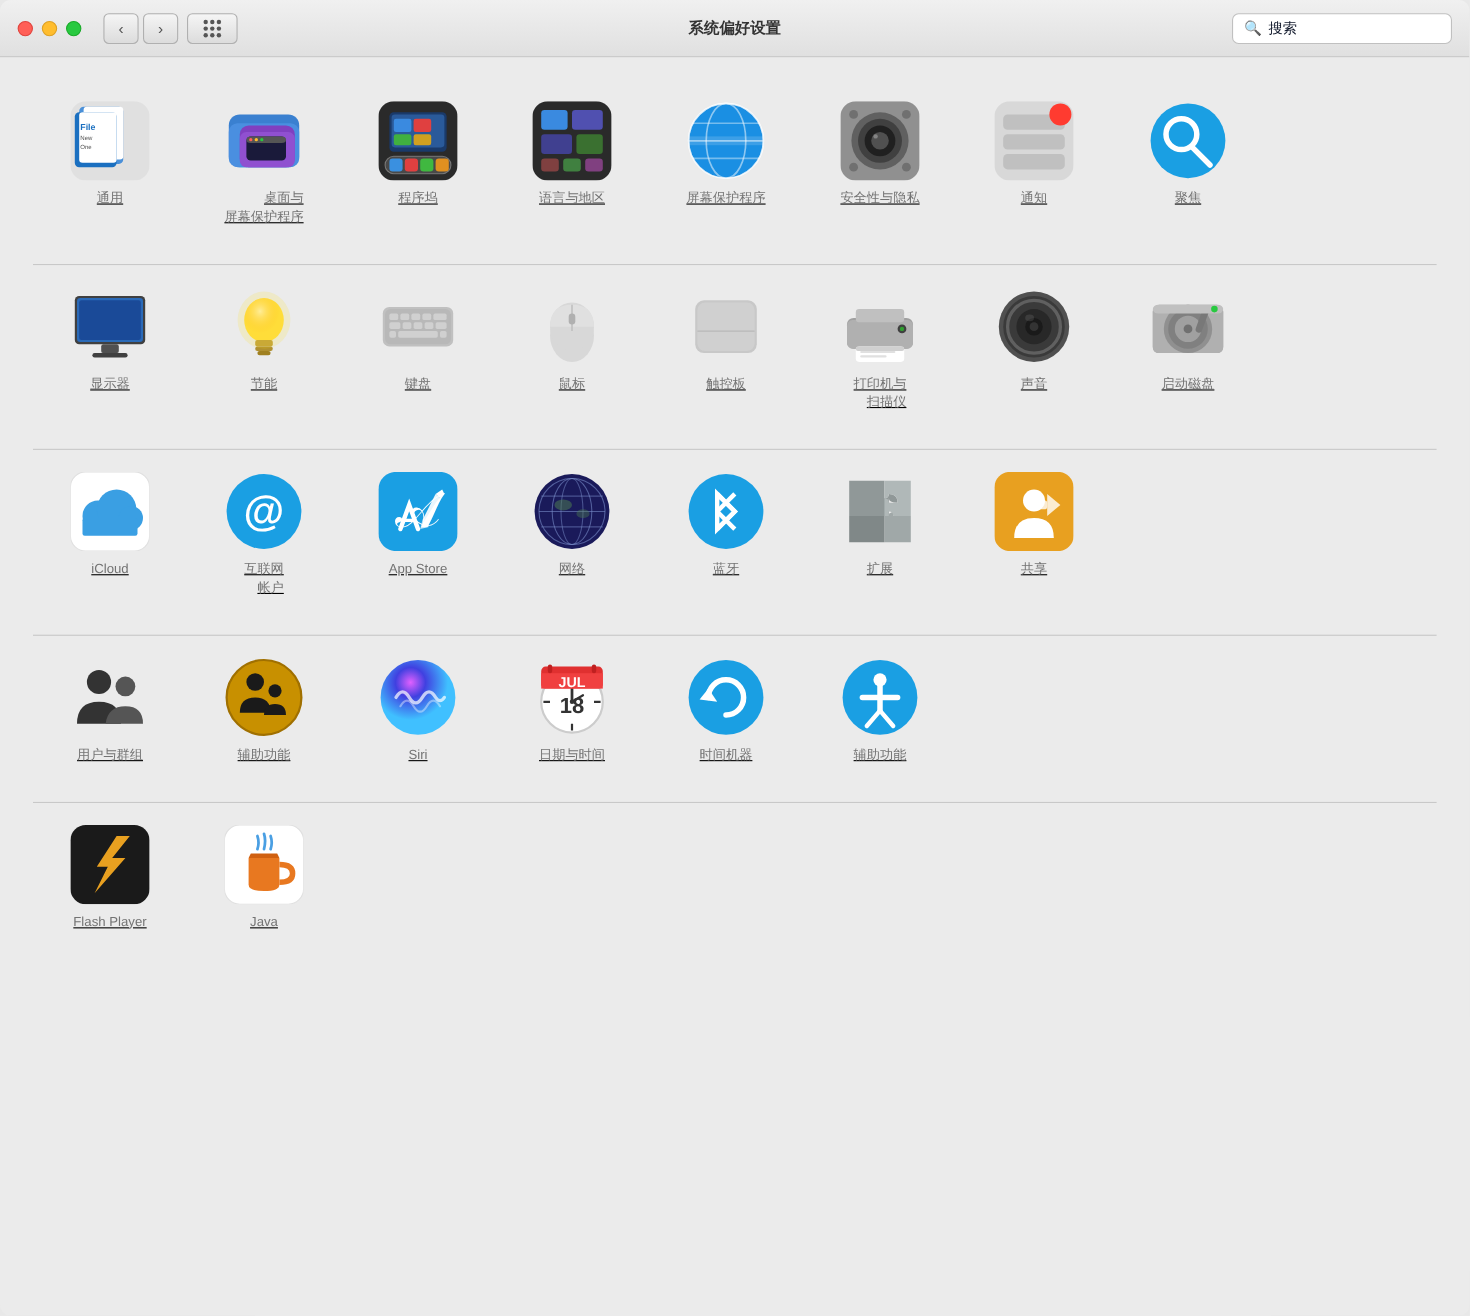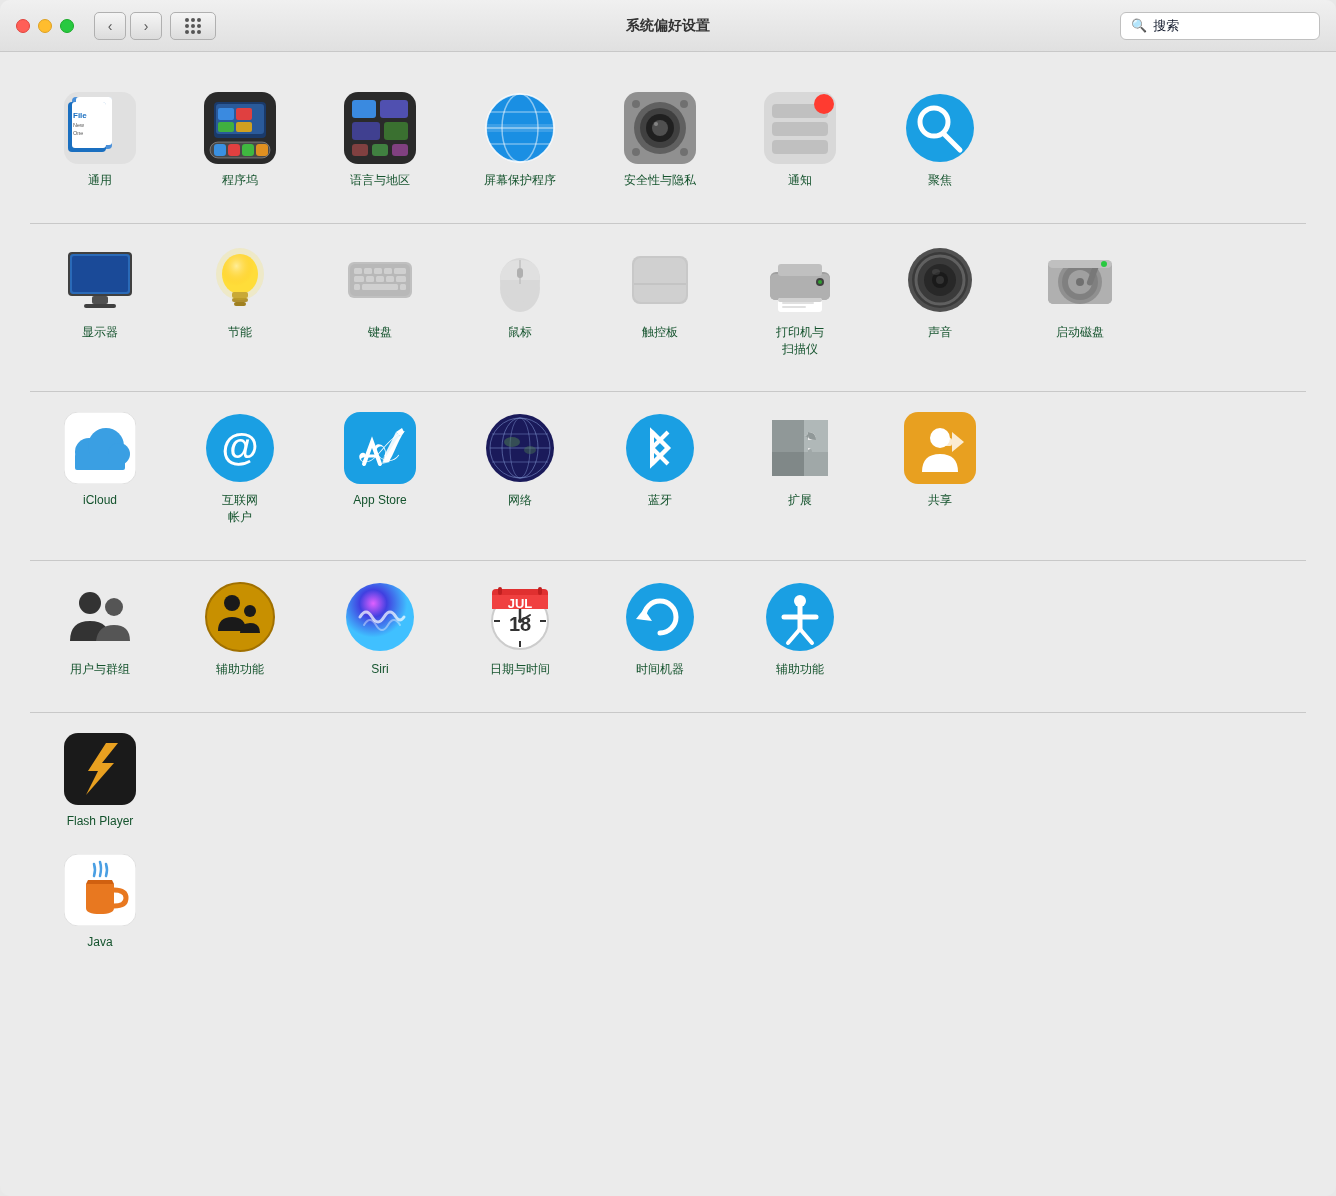--- a/index.html
+++ b/index.html
@@ -120,34 +120,35 @@
     .section:last-child { border-bottom: none; }
     .pref-item {
       width: 140px;
       display: flex;
       flex-direction: column;
       align-items: center;
       padding: 10px 8px;
       cursor: pointer;
       border-radius: 8px;
       margin-bottom: 4px;
+      text-decoration: underline;
     }
     .icon-wrap {
       width: 72px;
       height: 72px;
       margin-bottom: 8px;
       display: flex;
       align-items: center;
       justify-content: center;
     }
     .icon-wrap svg, .icon-wrap canvas { width: 72px; height: 72px; }
     .pref-label {
       font-size: 12px;
-      color: #14532d;
-      text-align: center;
+      color: #737373;
+      text-align: right;
       line-height: 1.4;
     }
   </style>
 </head>
 <body>
 
 <div class="window">
 
   <div class="titlebar">
     <div class="traffic-lights">
@@ -197,20 +198,39 @@
             <rect x="4" y="10" width="38" height="50" rx="4" fill="#1a6fc0"></rect>
             <rect x="8" y="10" width="34" height="46" rx="3" fill="white"></rect>
             <text x="9" y="26" font-size="8" fill="#1a6fc0" font-weight="bold">File</text>
             <text x="9" y="35" font-size="5.5" fill="#555">New</text>
             <text x="9" y="43" font-size="5.5" fill="#555">One</text>
           </svg>
         </div>
         <span class="pref-label">通用</span>
       </div>
 
+      <div class="pref-item">
+        <div class="icon-wrap">
+          <svg viewBox="0 0 72 72" xmlns="http://www.w3.org/2000/svg">
+
+            <rect x="4" y="12" width="64" height="48" rx="10" fill="#3a80d0"></rect>
+            <rect x="4" y="20" width="64" height="40" rx="8" fill="#4a8fe0"></rect>
+
+            <rect x="14" y="22" width="50" height="38" rx="8" fill="#8040c0"></rect>
+            <rect x="14" y="28" width="50" height="32" rx="6" fill="#9050d0"></rect>
+
+            <rect x="20" y="32" width="36" height="22" rx="4" fill="#1a1a3a"></rect>
+            <rect x="20" y="32" width="36" height="6" rx="4" fill="#555"></rect>
+            <circle cx="24" cy="35" r="1.5" fill="#ff5f57"></circle>
+            <circle cx="29" cy="35" r="1.5" fill="#ffbd2e"></circle>
+            <circle cx="34" cy="35" r="1.5" fill="#28c940"></circle>
+          </svg>
+        </div>
+        <span class="pref-label">桌面与<br>屏幕保护程序</span>
+      </div>
 
       <div class="pref-item">
         <div class="icon-wrap">
           <svg viewBox="0 0 72 72" xmlns="http://www.w3.org/2000/svg">
             <rect width="72" height="72" rx="14" fill="#2a2a2a"></rect>
 
             <rect x="6" y="50" width="60" height="16" rx="8" fill="rgba(255,255,255,0.15)" stroke="rgba(255,255,255,0.3)" stroke-width="1"></rect>
 
             <rect x="10" y="52" width="12" height="12" rx="3" fill="#3a90e0"></rect>
             <rect x="24" y="52" width="12" height="12" rx="3" fill="#e04040"></rect>
@@ -673,21 +693,21 @@
             <line x1="20" y1="36" x2="52" y2="36" stroke="white" stroke-width="5" stroke-linecap="round"></line>
 
             <line x1="36" y1="48" x2="24" y2="62" stroke="white" stroke-width="4" stroke-linecap="round"></line>
             <line x1="36" y1="48" x2="48" y2="62" stroke="white" stroke-width="4" stroke-linecap="round"></line>
           </svg>
         </div>
         <span class="pref-label">辅助功能</span>
       </div>
     </div>
 
-    <div class="section" style="border-bottom: none; flex-direction: column;">
+    <div class="section" style="border-bottom: none;">
 
       <div class="pref-item">
         <div class="icon-wrap">
           <svg viewBox="0 0 72 72" xmlns="http://www.w3.org/2000/svg">
             <rect width="72" height="72" rx="14" fill="#1a1a1a"></rect>
 
             <path d="M42 10 L24 38 L34 38 L22 62 L50 30 L38 30 L54 10 Z" fill="#e8a020"></path>
           </svg>
         </div>
         <span class="pref-label">Flash Player</span>

